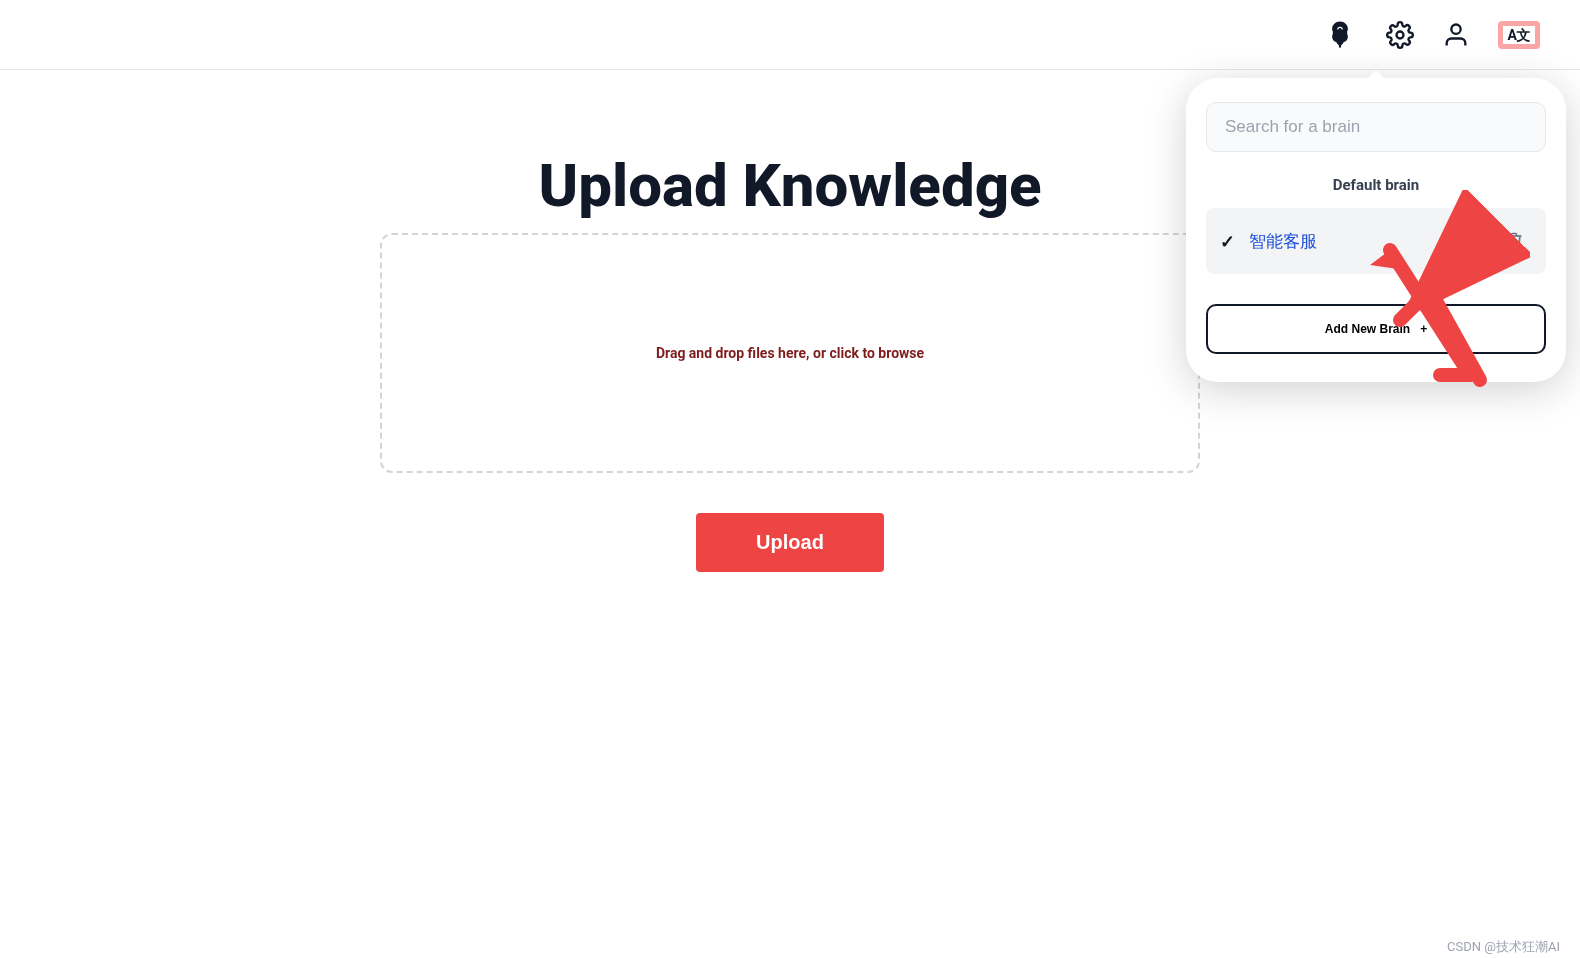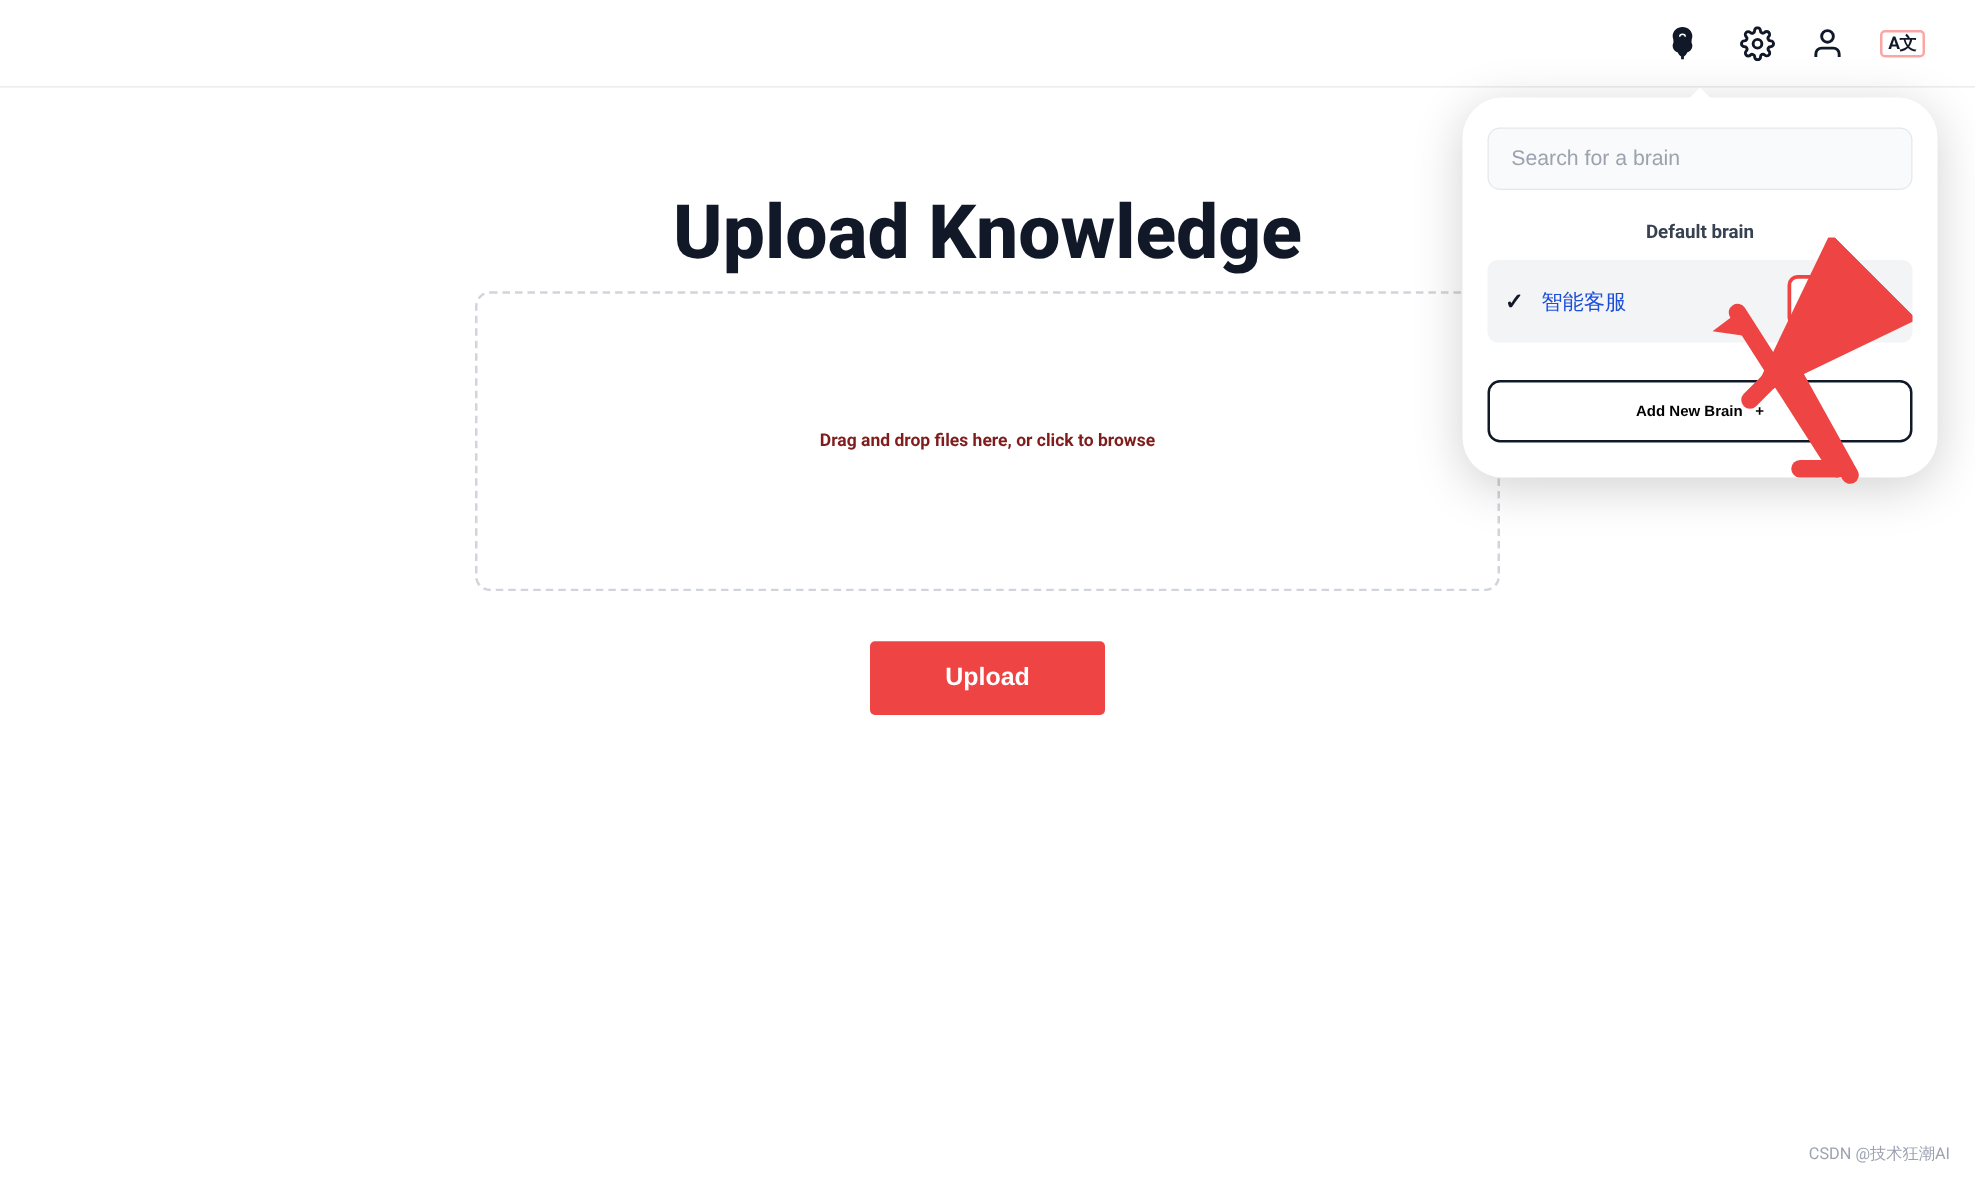--- a/index.html
+++ b/index.html
@@ -42,21 +42,21 @@
       width: 36px;
       height: 36px;
     }
 
     .gear-icon svg, .user-icon svg {
       width: 28px;
       height: 28px;
     }
 
     .translate-badge {
-      border: 2px solid #fca5a5;
+      border: 5px solid #fca5a5;
       border-radius: 4px;
       padding: 2px 5px;
       font-size: 14px;
       font-weight: 700;
       letter-spacing: -0.5px;
       line-height: 1;
     }
 
     
     .main-content {
@@ -104,31 +104,31 @@
       border: none;
       border-radius: 4px;
       padding: 18px 60px;
       font-size: 20px;
       font-weight: 700;
       cursor: pointer;
     }
 
     .watermark {
       position: absolute;
-      bottom: 26px;
+      bottom: 2px;
       right: 20px;
       font-size: 13px;
       color: #9ca3af;
     }
 
     
     .dropdown-panel {
       position: absolute;
       top: 78px;
-      right: 30px;
+      right: 14px;
       width: 380px;
       background: #ffffff;
       border-radius: 32px;
       box-shadow: 0 8px 40px rgba(0,0,0,0.18);
       padding: 24px 20px 28px;
       z-index: 100;
     }
 
     .dropdown-panel::before {
       content: '';

